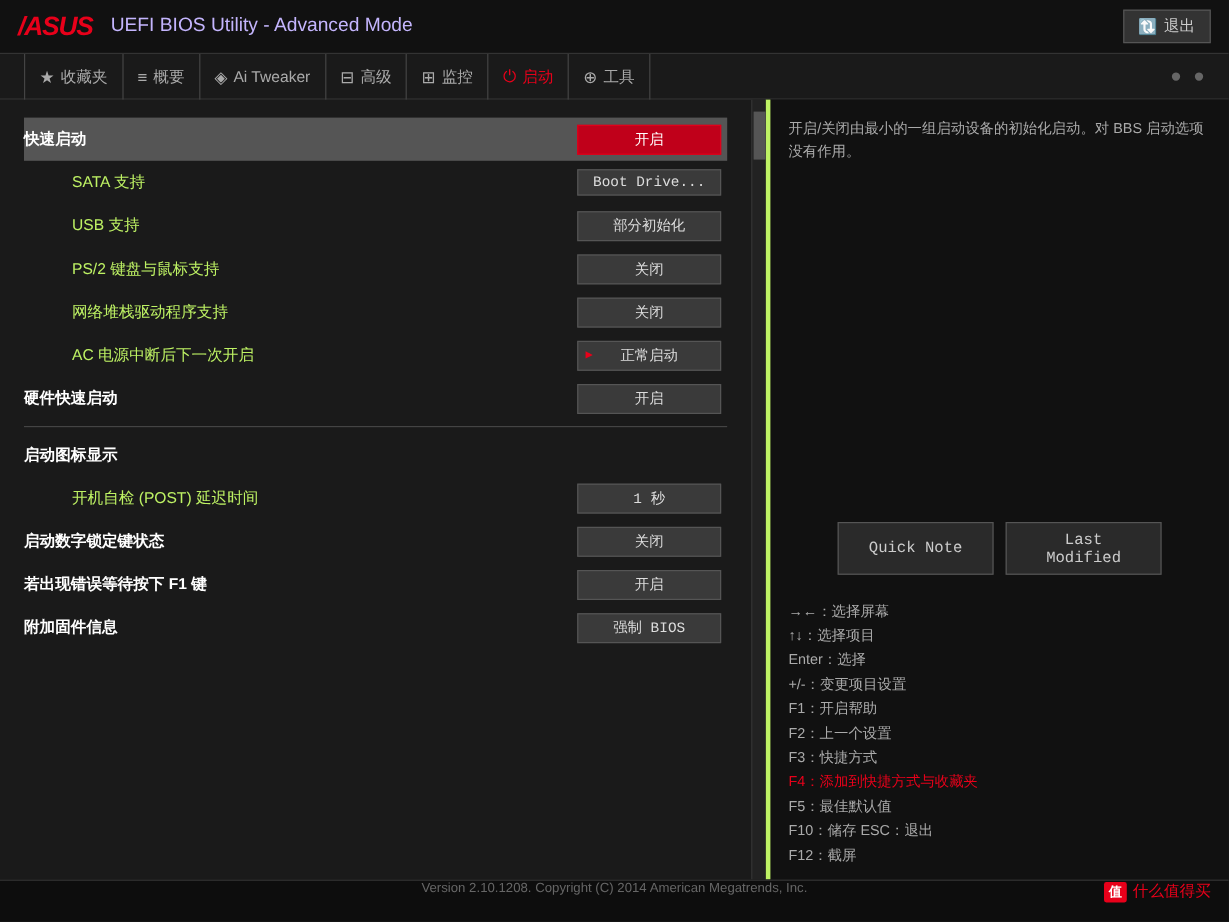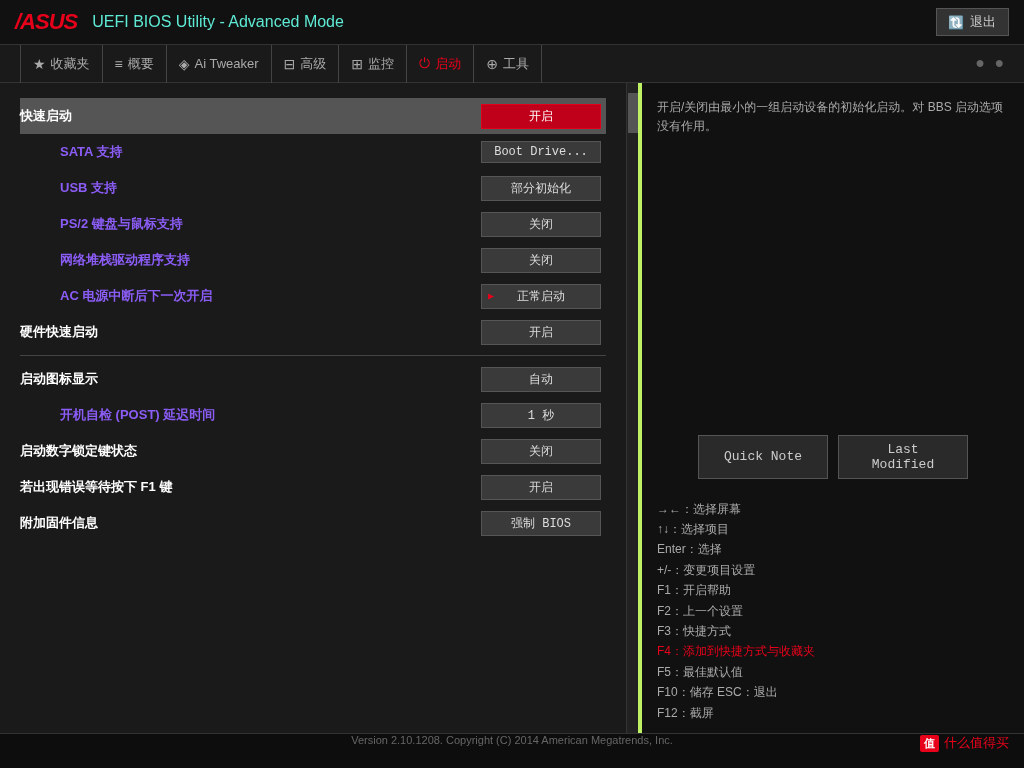--- a/index.html
+++ b/index.html
@@ -24,21 +24,21 @@
     #asus-logo {
       color: #e8001a;
       font-size: 22px;
       font-weight: bold;
       font-style: italic;
       letter-spacing: -1px;
       margin-right: 15px;
       font-family: Arial, sans-serif;
     }
     #header-title {
-      color: #5eead4;
+      color: #c4b5fd;
       font-size: 16px;
       font-family: Arial, sans-serif;
       flex: 1;
     }
     #exit-button {
       background: #333;
       border: 1px solid #555;
       color: #ccc;
       padding: 4px 12px;
       cursor: pointer;
@@ -109,21 +109,21 @@
     .settings-row.highlighted { background: #555; }
     .settings-row.sub { padding-left: 20px; }
 
     .row-label {
       flex: 1;
       color: #ddd;
       font-size: 13px;
       font-family: Arial, sans-serif;
     }
     .row-label.main-label { color: #fff; font-weight: bold; }
-    .row-label.sub-label { padding-left: 20px; color: #8b5cf6; font-weight: bold; }
+    .row-label.sub-label { padding-left: 20px; color: #bef264; }
 
     .row-value {
       width: 130px;
       text-align: center;
     }
 
     .btn-value {
       background: #3a3a3a;
       border: 1px solid #555;
       color: #ddd;
@@ -345,23 +345,20 @@
       <div class="row-label main-label">硬件快速启动</div>
       <div class="row-value">
         <button class="btn-value">开启</button>
       </div>
     </div>
 
     <div class="divider"></div>
 
     <div class="settings-row">
       <div class="row-label main-label">启动图标显示</div>
-      <div class="row-value">
-        <button class="btn-value">自动</button>
-      </div>
     </div>
 
     <div class="settings-row sub">
       <div class="row-label sub-label">开机自检 (POST) 延迟时间</div>
       <div class="row-value">
         <button class="btn-value">1 秒</button>
       </div>
     </div>
 
     <div class="settings-row">

